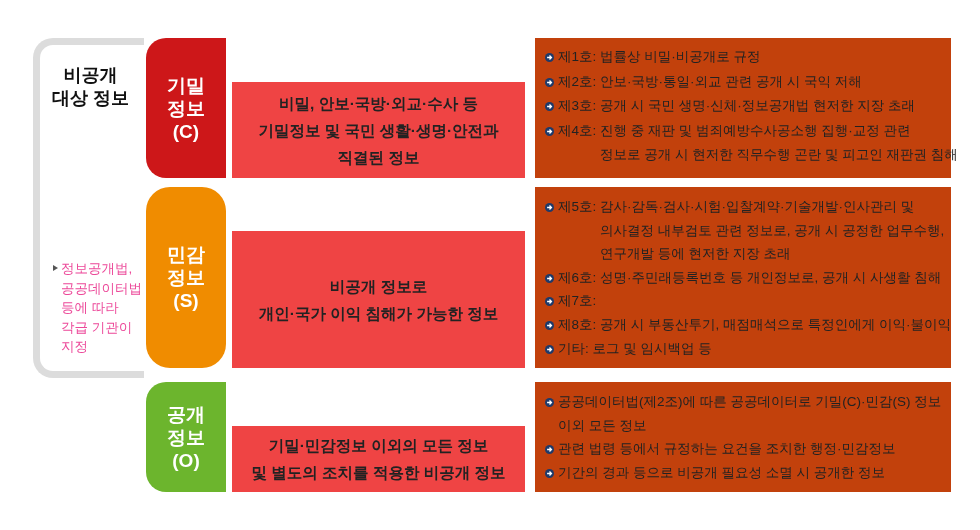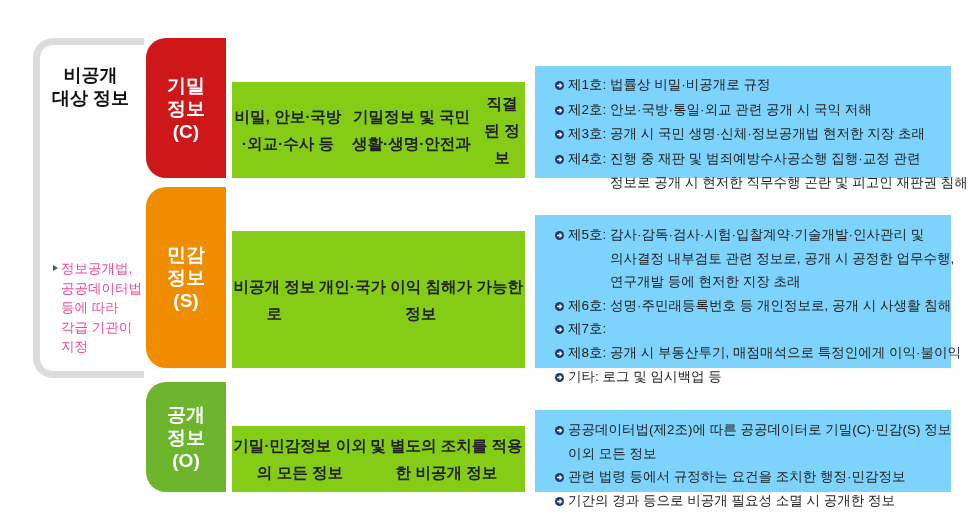--- a/index.html
+++ b/index.html
@@ -24,27 +24,27 @@
   .side-note .lines { margin-left:8px; }
   .side-note .lines span { display:block; }
 
   .row { position:absolute; left:146px; width:805px; }
   .label-box {
     position:absolute; left:0; top:0; bottom:0; width:80px; border-radius:20px 0 0 20px;
     display:flex; flex-direction:column; justify-content:center; align-items:center;
     color:#fff; font-weight:bold; font-size:19px; line-height:23px; text-align:center;
   }
   .desc-box {
-    position:absolute; left:86px; top:0; bottom:0; width:293px; background:#84cc16;
-    display:flex; flex-direction:row; justify-content:center; align-items:center;
+    position:absolute; left:86px; top:0; bottom:0; width:293px; background:#ef4444;
+    display:flex; flex-direction:column; justify-content:center; align-items:center;
     font-weight:bold; font-size:15.5px; line-height:27px; color:#222; text-align:center;margin-top:44px;
   }
   .detail-box {
-    position:absolute; left:389px; top:0; bottom:0; width:416px; background:#7dd3fc;
-    padding:7px 0 0 20px; box-sizing:border-box; font-size:13.5px; line-height:24.5px; color:#222;margin-top:28px;
+    position:absolute; left:389px; top:0; bottom:0; width:416px; background:#c2410c;
+    padding:7px 0 0 10px; box-sizing:border-box; font-size:13.5px; line-height:24.5px; color:#222;
   }
   .item { display:flex; align-items:flex-start; }
   .item .bullet { flex:0 0 auto; width:9px; height:9px; margin-top:8px; margin-right:4px; }
   .item .ilabel { flex:0 0 auto; white-space:pre; }
   .item .itext span { display:block; white-space:nowrap; }
 </style>
 </head>
 <body>
 
 <div class="bracket"></div>
@@ -113,21 +113,21 @@
       <span class="ilabel">제4호: </span>
       <span class="itext">
         <span>진행 중 재판 및 범죄예방수사공소행 집행·교정 관련</span>
         <span>정보로 공개 시 현저한 직무수행 곤란 및 피고인 재판권 침해</span>
       </span>
     </div>
   </div>
 </div>
 
 <div class="row" style="top:187px;height:181px;">
-  <div class="label-box" style="background:#f08c00;">
+  <div class="label-box" style="background:#f08c00;border-radius:24px;">
     <span>민감</span>
     <span>정보</span>
     <span>(S)</span>
   </div>
   <div class="desc-box">
     <span>비공개 정보로</span>
     <span>개인·국가 이익 침해가 가능한 정보</span>
   </div>
   <div class="detail-box" style="padding-top:8px;line-height:23.6px;">
     <div class="item">

